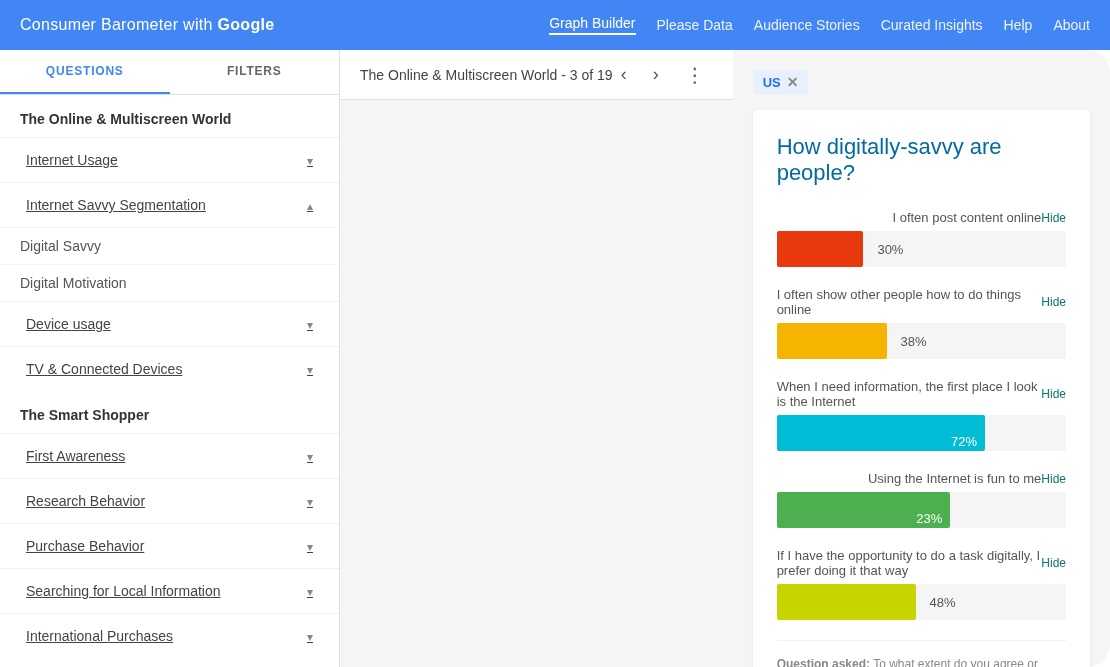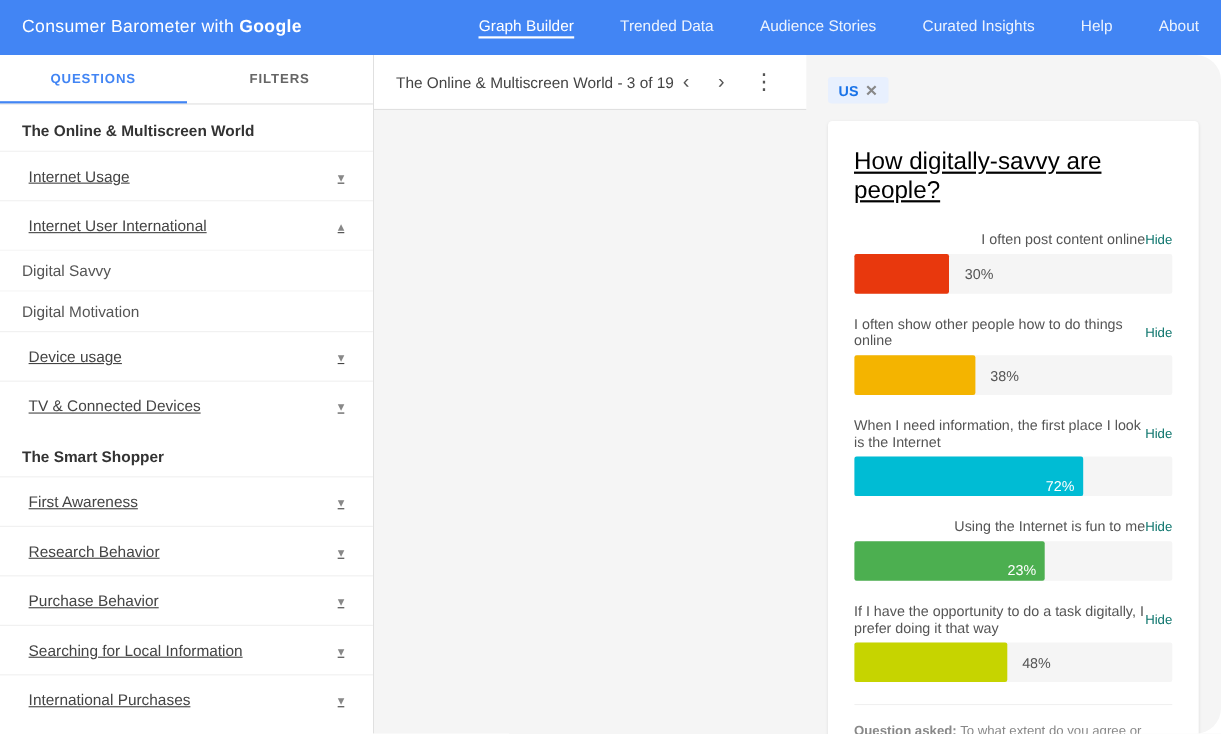--- a/index.html
+++ b/index.html
@@ -19,22 +19,22 @@
       font-size: 16px;
       font-weight: 300;
       letter-spacing: 0.3px;
       margin-right: auto;
     }
     .header-logo span.google {
       font-weight: 700;
     }
     .header-nav {
       display: flex;
-      gap: 42px;
-      align-items: flex-start;
+      gap: 21px;
+      align-items: flex-end;
     }
     .header-nav a {
       color: white;
       text-decoration: none;
       font-size: 14px;
       opacity: 0.9;
       cursor: pointer;
       padding-bottom: 2px;
     }
     .header-nav a.active {
@@ -186,23 +186,22 @@
     .chart-card {
       background: white;
       border-radius: 4px;
       padding: 24px 24px 16px;
       box-shadow: 0 1px 3px rgba(0,0,0,0.1);
     }
 
     .chart-question-title {
       font-size: 22px;
       font-weight: 300;
-      color: #000000;
+      color: #0369a1;
       margin-bottom: 24px;
-      text-decoration: underline;
     }
 
     .chart-row {
       margin-bottom: 20px;
     }
     .chart-row-header {
       display: flex;
       justify-content: flex-end;
       align-items: center;
       margin-bottom: 6px;
@@ -260,21 +259,21 @@
   </style>
 </head>
 <body>
 
 <div class="header">
   <div class="header-logo">
     <span>Consumer Barometer with </span><span class="google">Google</span>
   </div>
   <nav class="header-nav">
     <a class="active">Graph Builder</a>
-    <a>Trended Data</a>
+    <a>Please Data</a>
     <a>Audience Stories</a>
     <a>Curated Insights</a>
     <a>Help</a>
     <a>About</a>
   </nav>
 </div>
 
 <div class="main-container">
 
   <div class="sidebar">
@@ -284,21 +283,21 @@
     </div>
 
     <div class="sidebar-section-title">The Online &amp; Multiscreen World</div>
 
     <div class="sidebar-item">
       <span>Internet Usage</span>
       <span class="chevron">▾</span>
     </div>
 
     <div class="sidebar-item">
-      <span>Internet User International</span>
+      <span>Internet Savvy Segmentation</span>
       <span class="chevron">▴</span>
     </div>
 
     <div class="sidebar-sub-item">Digital Savvy</div>
     <div class="sidebar-sub-item">Digital Motivation</div>
 
     <div class="sidebar-item">
       <span>Device usage</span>
       <span class="chevron">▾</span>
     </div>

